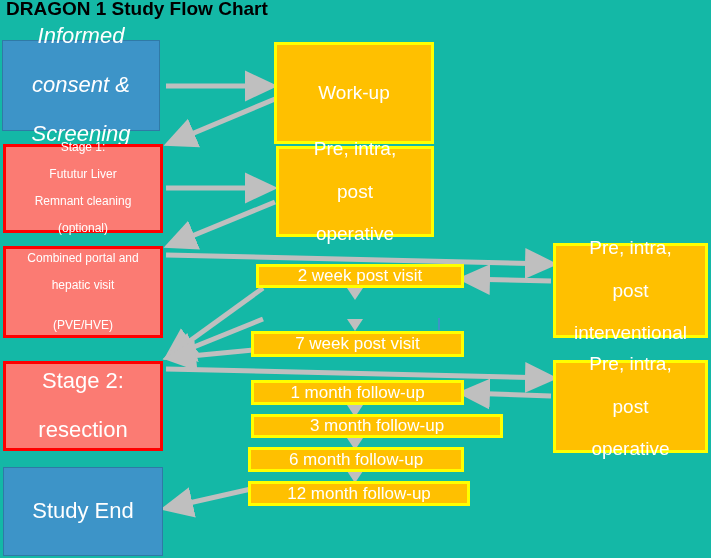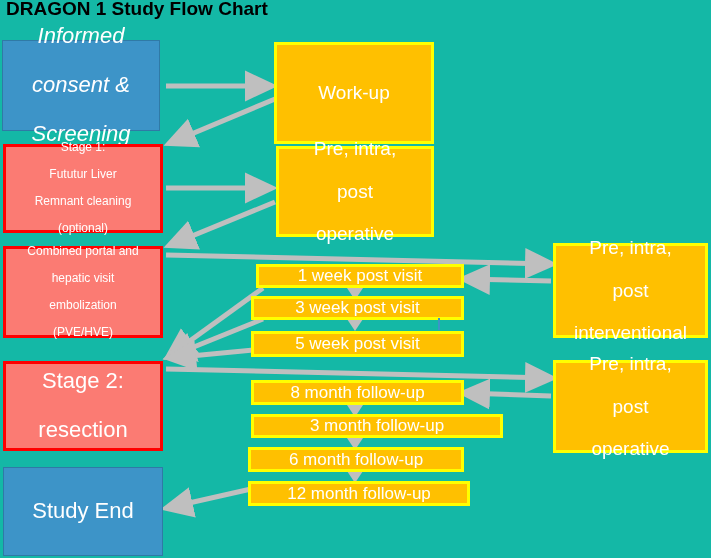--- a/index.html
+++ b/index.html
@@ -134,21 +134,21 @@
       <span>Fututur Liver</span><br>
       <span>Remnant cleaning</span><br>
       <span>(optional)</span>
     </span>
   </div>
 
   <div class="node red small-text" style="left:3px;top:246px;width:160px;height:92px;">
     <span>
       <span>Combined portal and</span><br>
       <span>hepatic visit</span><br>
-      <span>embolization</span><br>
+      <br>
       <span>(PVE/HVE)</span>
     </span>
   </div>
 
   <div class="node red big-text" style="left:3px;top:361px;width:160px;height:90px;">
     <span>
       <span>Stage 2:</span><br>
       <span>resection</span>
     </span>
   </div>
@@ -163,35 +163,32 @@
 
   <div class="node yellow med-text" style="left:276px;top:146px;width:158px;height:91px;">
     <span>
       <span>Pre, intra,</span><br>
       <span>post</span><br>
       <span>operative</span>
     </span>
   </div>
 
   <div class="node yellow bar-text" style="left:256px;top:264px;width:208px;height:24px;">
-    <span>1 week post visit</span>
-  </div>
-
-  <div class="node yellow bar-text" style="left:251px;top:296px;width:213px;height:24px;">
-    <span>3 week post visit</span>
-  </div>
+    <span>2 week post visit</span>
+  </div>
+
 
   <div class="node yellow bar-text" style="left:251px;top:331px;width:213px;height:26px;">
-    <span>5 week post visit</span>
+    <span>7 week post visit</span>
   </div>
 
   <div class="tick" style="left:438px;top:318px;"></div>
 
   <div class="node yellow bar-text" style="left:251px;top:380px;width:213px;height:25px;">
-    <span>8 month follow-up</span>
+    <span>1 month follow-up</span>
   </div>
 
   <div class="node yellow bar-text" style="left:251px;top:414px;width:252px;height:24px;">
     <span>3 month follow-up</span>
   </div>
 
   <div class="node yellow bar-text" style="left:248px;top:447px;width:216px;height:25px;">
     <span>6 month follow-up</span>
   </div>
 

